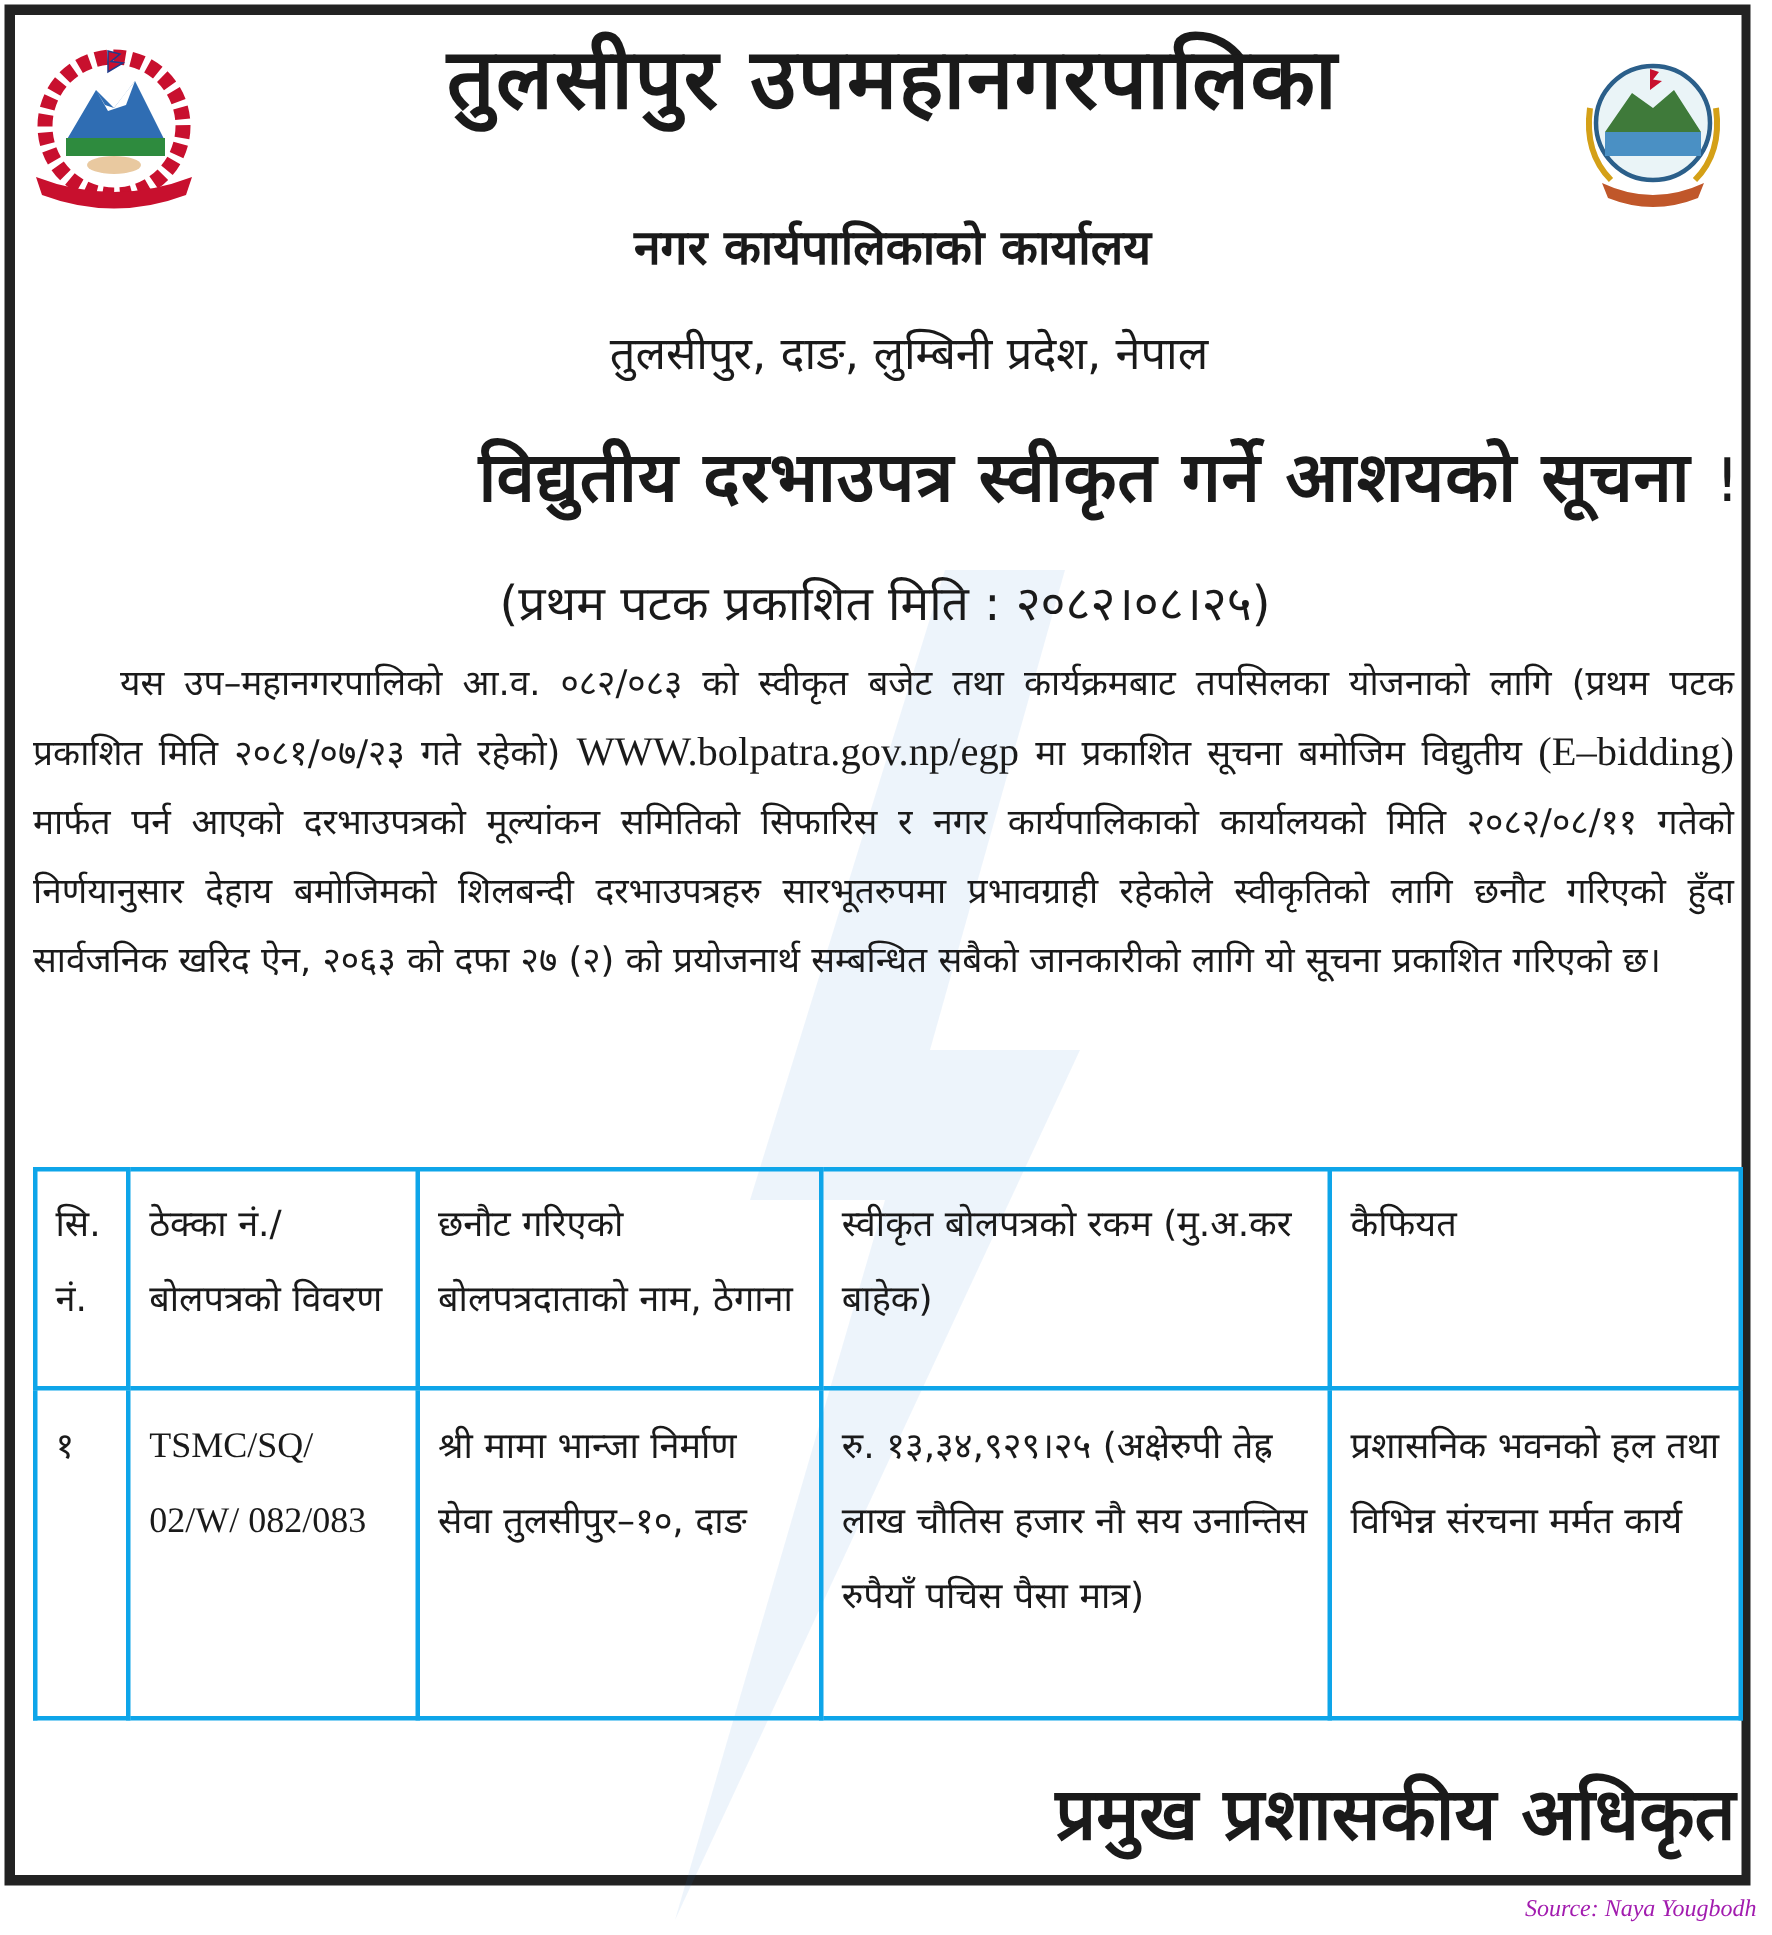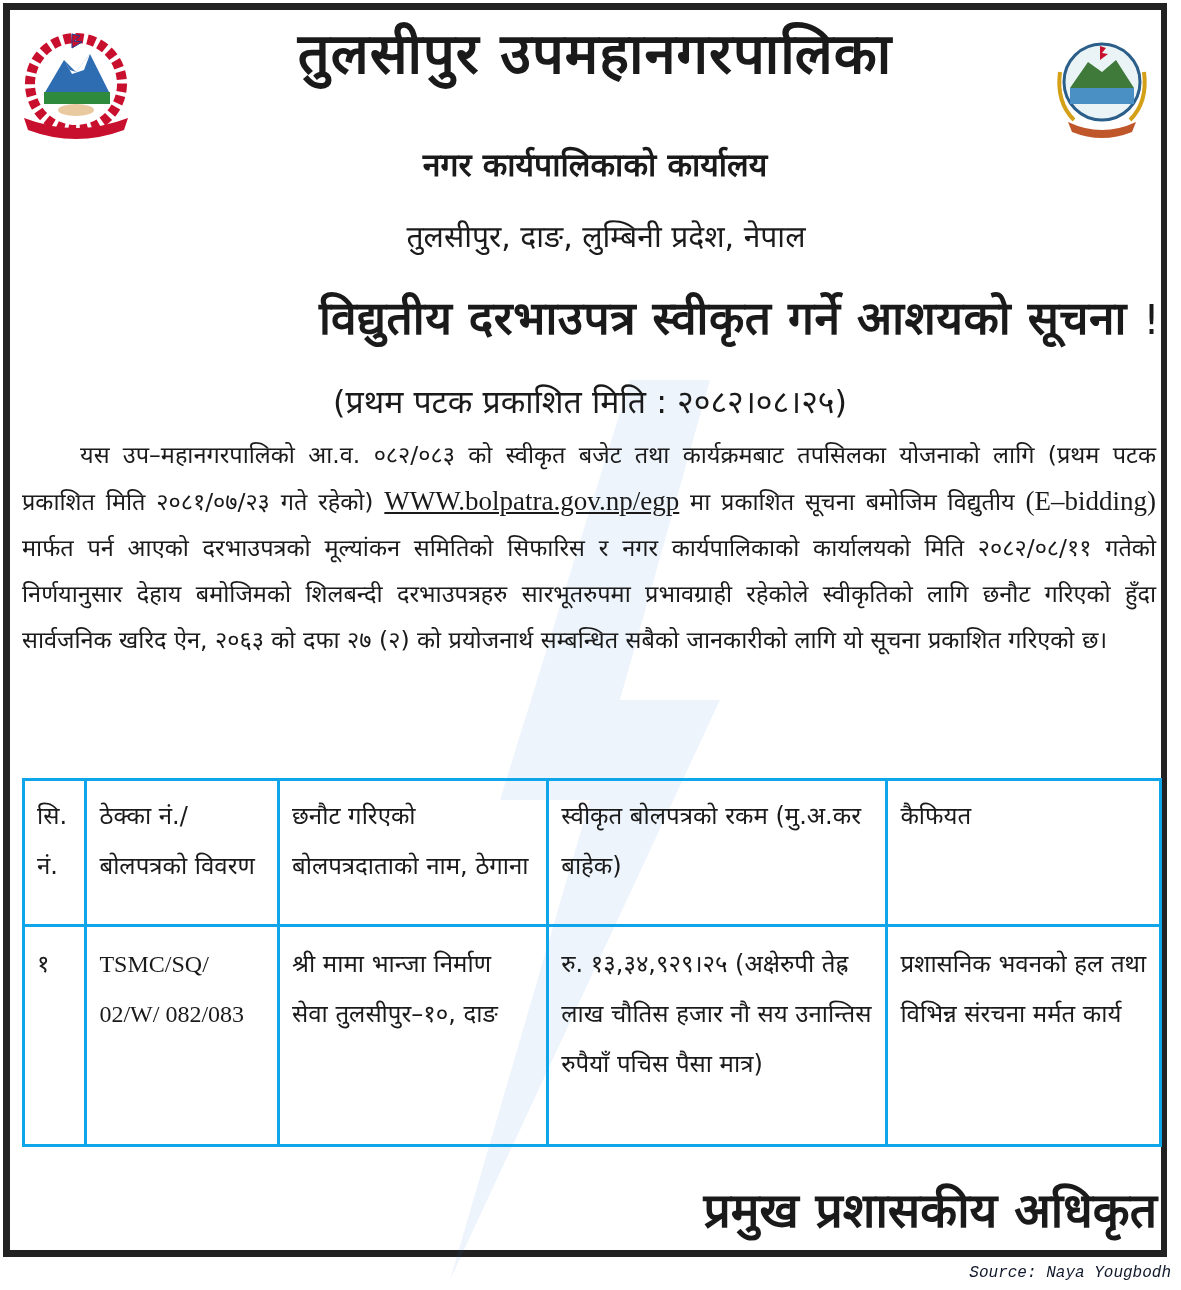--- a/index.html
+++ b/index.html
@@ -17,34 +17,34 @@
             font-size: 32px; font-weight: bold; line-height: 70px; }
   .address { position: absolute; left: 161px; top: 212px; width: 890px; text-align: center;
              font-size: 30px; line-height: 50px; }
   .headline { position: absolute; left: 20px; top: 292px; width: 1140px; text-align: right;
               font-size: 46px; font-weight: bold; line-height: 52px; letter-spacing: 0.5px; }
   .headline .bang { font-weight: normal; font-size: 40px; }
   .pubdate { position: absolute; left: 20px; top: 378px; width: 1140px; text-align: center;
              font-size: 32px; line-height: 48px; }
   .body-text { position: absolute; left: 22px; top: 432px; width: 1134px;
                font-size: 23.5px; line-height: 46px; text-align: justify; text-indent: 58px; }
-  .body-text .link { font-family: "Liberation Serif", serif; text-decoration: underline; font-size: 27px; }
+  .body-text .link { font-family: "Liberation Serif", serif; font-size: 27px; }
   .body-text .latin { font-family: "Liberation Serif", serif; font-size: 27px; }
   table.awards { position: absolute; left: 22px; top: 778px; width: 1140px; border-collapse: collapse; }
   table.awards th, table.awards td { border: 3px solid #0ea5e9; vertical-align: top;
                                      text-align: left; padding: 10px 12px; font-size: 24px;
                                      line-height: 50px; font-weight: normal; }
   table.awards thead th { height: 146px; box-sizing: border-box; }
   table.awards tbody td { height: 220px; box-sizing: border-box; padding-top: 12px; }
   .col-sn { width: 44px; } .col-contract { width: 176px; } .col-bidder { width: 246px; }
   .col-amount { width: 310px; } .col-remarks { width: 250px; }
   .latin-cell { font-family: "Liberation Serif", serif; font-size: 30px; line-height: 50px; }
   .signature { position: absolute; right: 24px; top: 1180px; font-size: 48px; font-weight: bold; line-height: 60px; }
-  .source { position: absolute; right: 10px; top: 1264px; font-family: Liberation Mono, monospace;
-            font-style: italic; font-size: 16px; color: #0f172a; }
+  .source { position: absolute; right: 10px; top: 1264px; font-family: Liberation Serif, serif;
+            font-style: italic; font-size: 16px; color: #a21caf; }
 </style>
 </head>
 <body>
 
 <div class="frame"></div>
 
 <svg class="watermark" viewBox="0 0 600 900">
   <polygon points="380,0 250,420 340,420 200,900 470,320 370,320 460,0" fill="#2a7bd4"></polygon>
 </svg>
 

